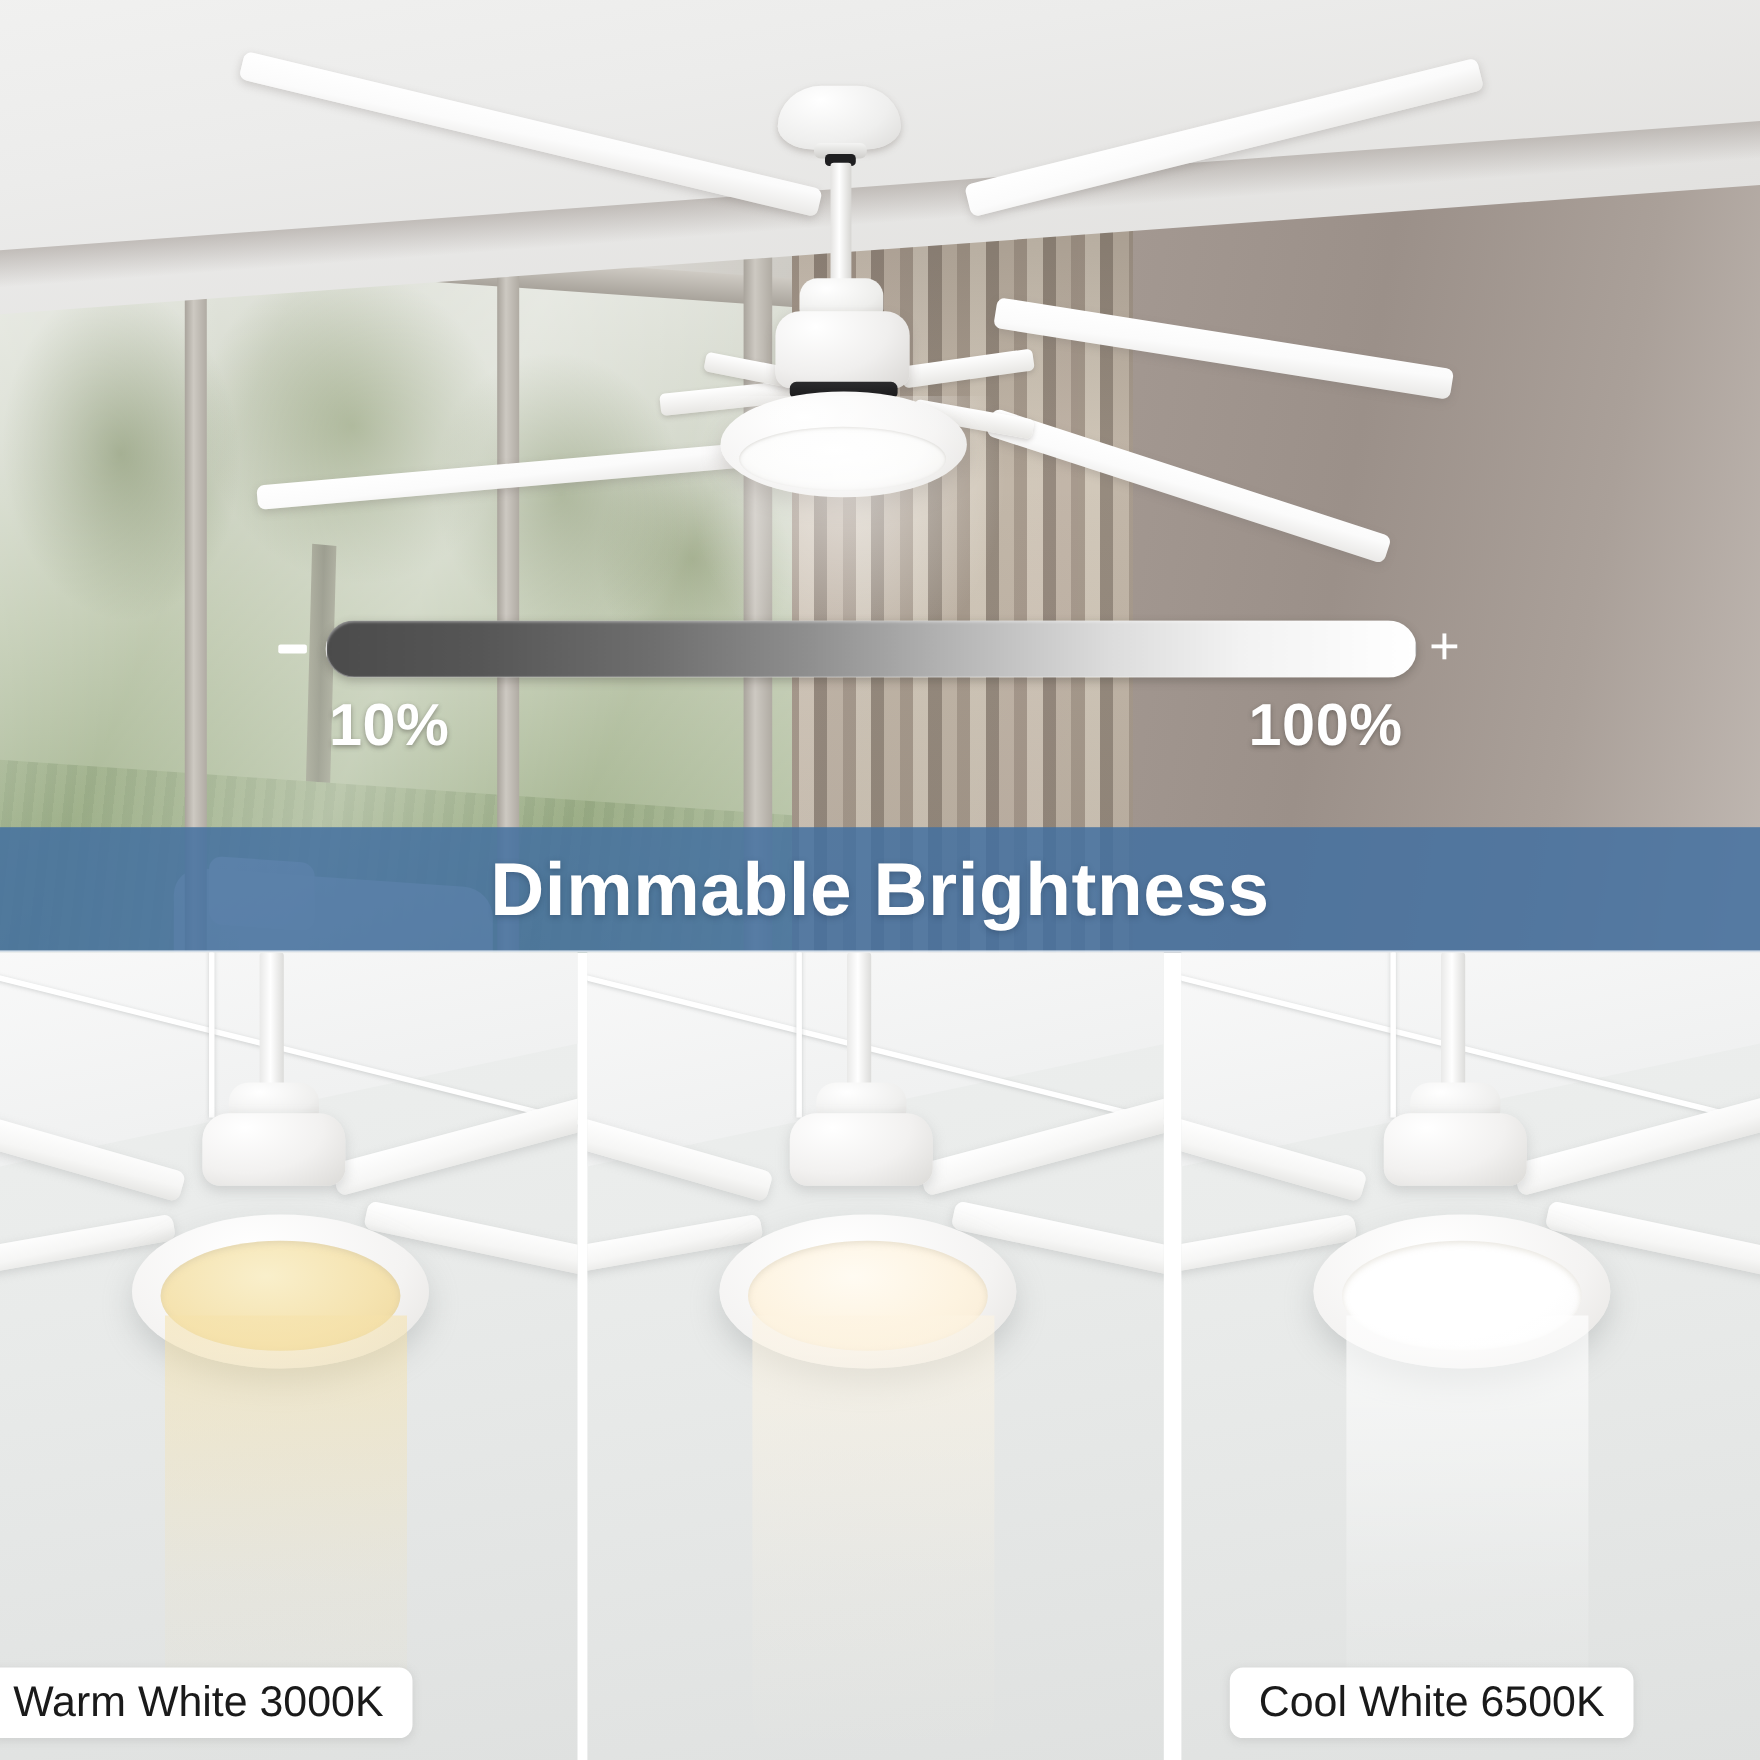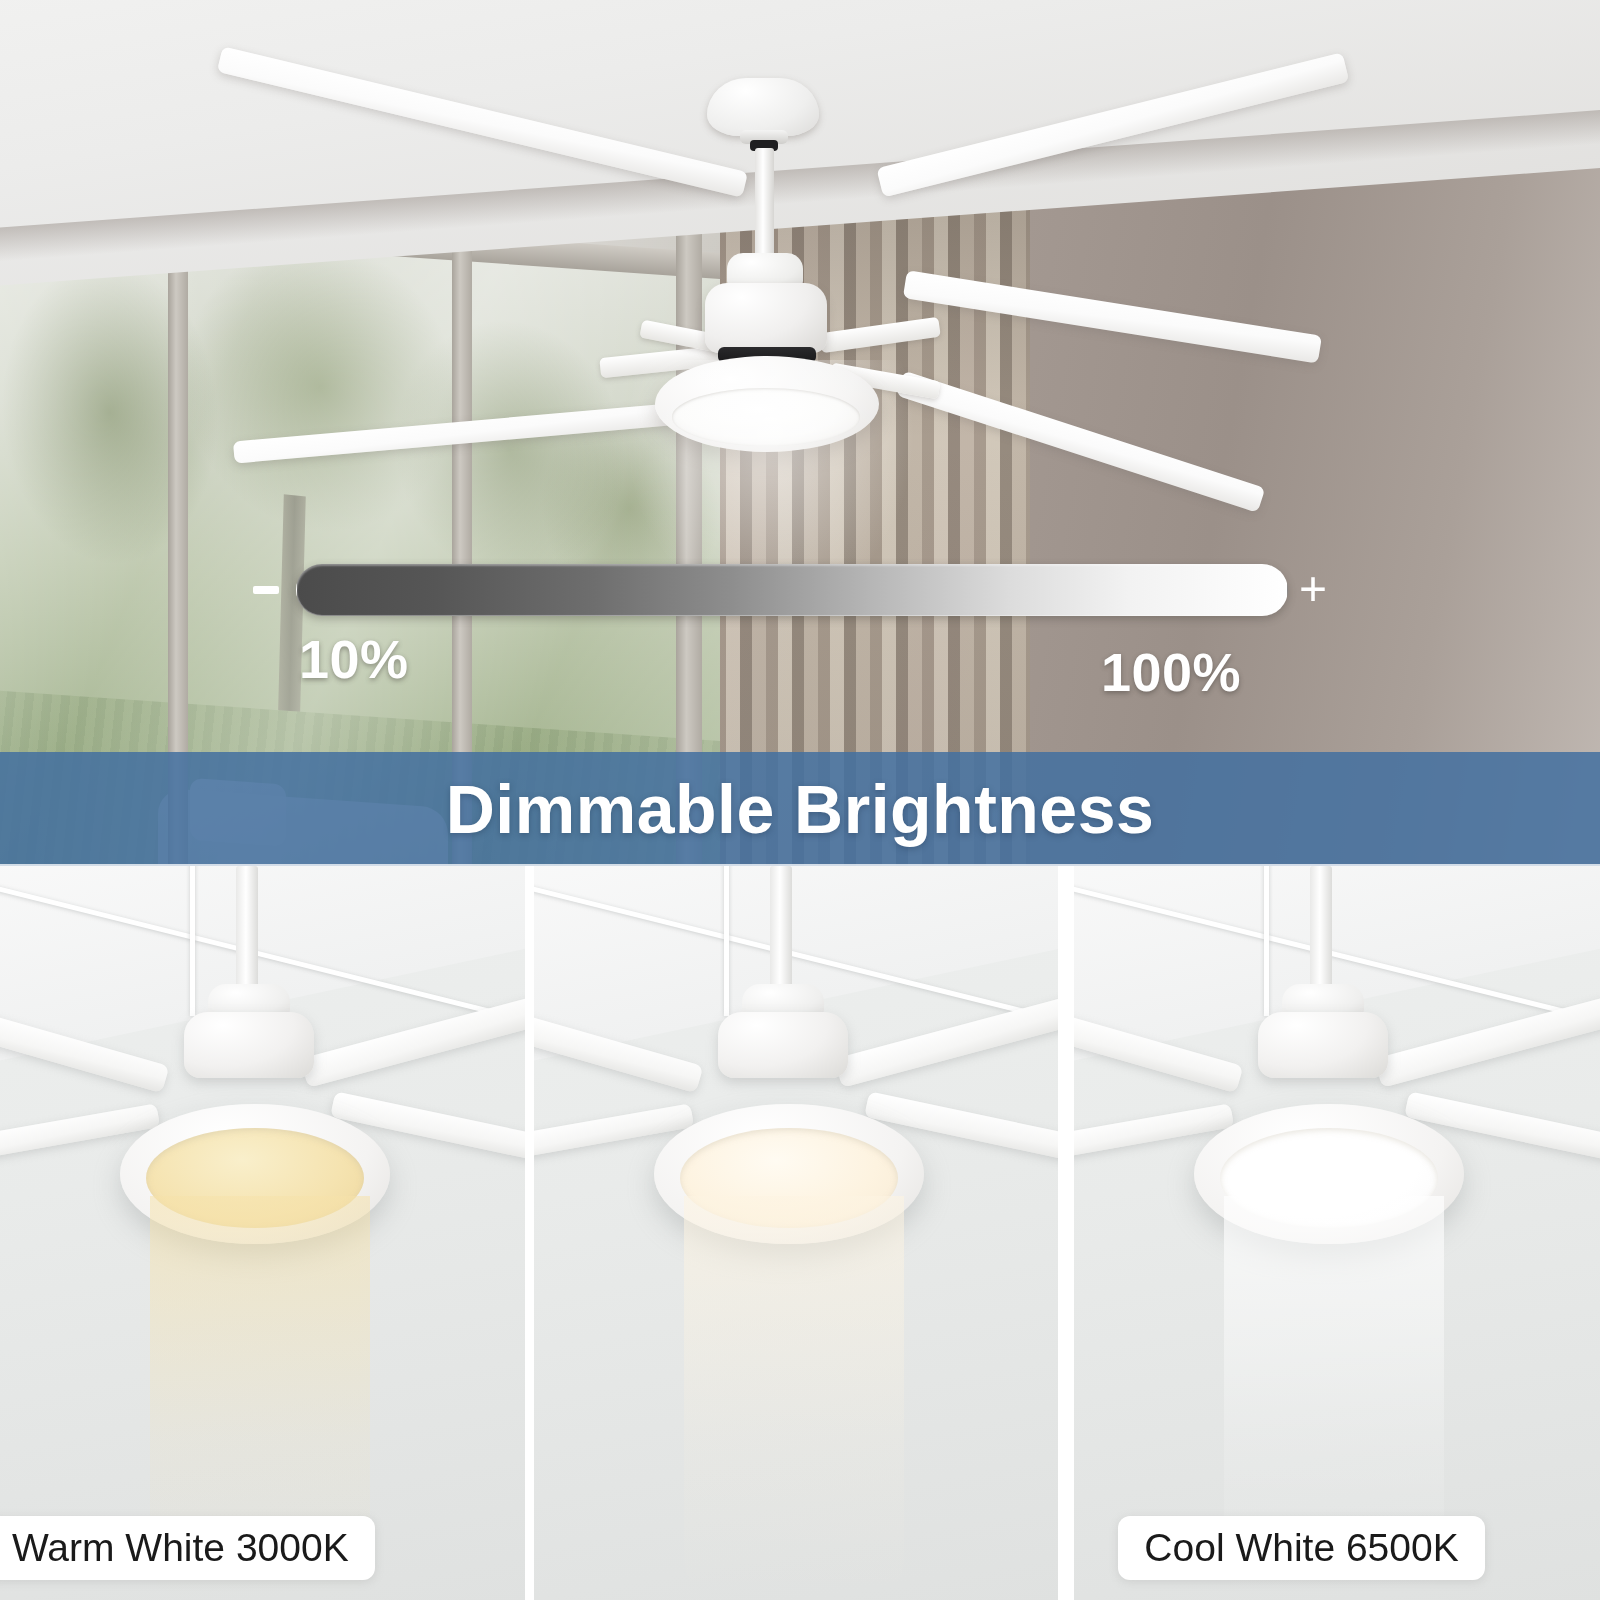--- a/index.html
+++ b/index.html
@@ -184,21 +184,21 @@
     border-radius: 26px;
     background: linear-gradient(90deg, #4b4b4b 0%, #565656 14%, #6e6e6e 30%, #8e8e8e 44%, #b6b6b6 58%, #dcdcdc 72%, #f2f2f2 84%, #ffffff 100%);
     box-shadow: 0 3px 9px rgba(60,55,50,.30), inset 0 1px 2px rgba(255,255,255,.35);
     border: 1px solid rgba(255,255,255,.35);
   }
   .pct {
     position: absolute; color: #ffffff; font-weight: bold; font-size: 54px;
     letter-spacing: .5px; text-shadow: 0 2px 5px rgba(60,55,50,.45);
   }
   .pct.left { left: 299px; top: 628px; }
-  .pct.right { left: 1101px; top: 628px; margin-top: 13px; }
+  .pct.right { left: 1135px; top: 628px; }
 
   
   .banner {
     position: absolute; left: 0; top: 752px; width: 1600px; height: 114px;
     background: rgba(68,112,160,.86);
     display: flex; align-items: center; justify-content: center;
   }
   .banner-title {
     color: #ffffff; font-size: 68px; font-weight: bold; letter-spacing: .5px;
     text-shadow: 0 2px 6px rgba(30,50,75,.35);

